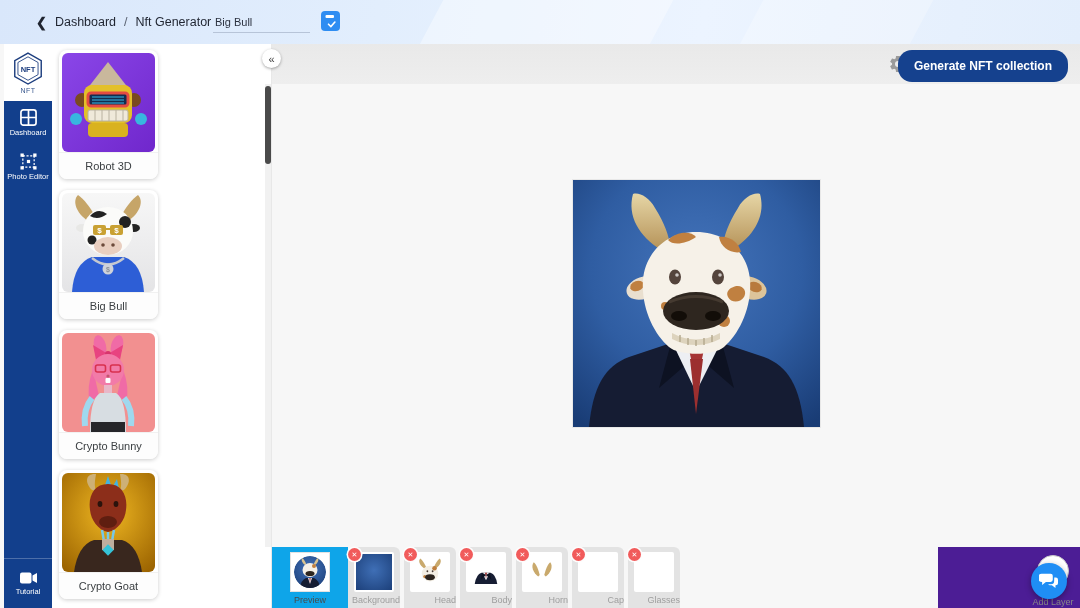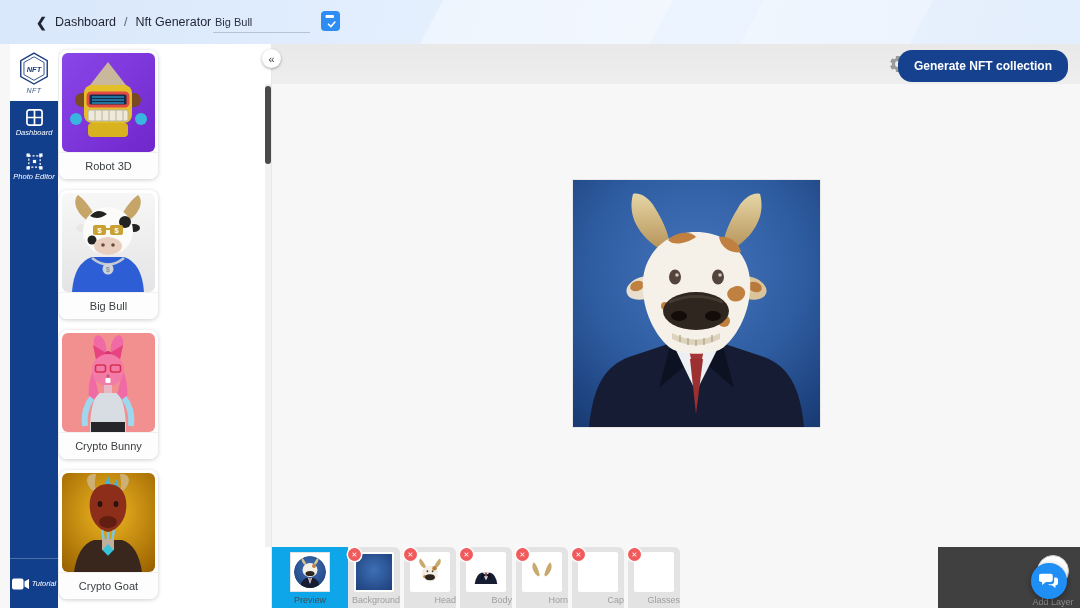--- a/index.html
+++ b/index.html
@@ -16,27 +16,27 @@
   .breadcrumb-wrap { position:absolute; left:36px; top:0; height:44px; display:flex; align-items:center; gap:8px; }
   .back-chevron { font-size:13px; color:#1f2430; font-weight:bold; cursor:pointer; }
   .crumb { font-size:12.5px; color:#1f2430; }
   .crumb-sep { font-size:12.5px; color:#5a6272; }
   .name-input { position:absolute; left:213px; top:11px; width:97px; height:22px; border:none; outline:none;
     background:transparent; border-bottom:1px solid #b7c4d8; font-size:11px; color:#2c3240; padding:0 2px;
     font-family:"Liberation Sans", sans-serif; }
   .save-btn { position:absolute; left:321px; top:11px; width:19px; height:20px; border:none; background:transparent; cursor:pointer; padding:0; }
 
   
-  .sidebar { position:absolute; left:10px; top:44px; width:48px; height:564px; background:#123f8c; z-index:20;font-style:italic; }
+  .sidebar { position:absolute; left:4px; top:44px; width:48px; height:564px; background:#123f8c; z-index:20; }
   .logo-block { width:48px; height:57px; background:#fff; display:flex; flex-direction:column; align-items:center; justify-content:center; gap:1px; }
   .logo-label { font-size:7px; color:#39588e; letter-spacing:.5px; }
   .side-item { width:48px; height:44px; display:flex; flex-direction:column; align-items:center; justify-content:center; gap:3px; cursor:pointer; }
   .side-item .lbl { font-size:7.5px; color:#fff; text-align:center; line-height:1; }
   .side-bottom { position:absolute; bottom:0; left:0; width:48px; height:50px; border-top:1px solid rgba(255,255,255,.25);
-    display:flex; flex-direction:row; align-items:center; justify-content:center; gap:3px; cursor:pointer; }
+    display:flex; flex-direction:column; align-items:center; justify-content:center; gap:3px; cursor:pointer; }
 
   
   .panel { position:absolute; left:48px; top:44px; width:224px; height:564px; background:#fff; overflow:hidden;
     padding:6px 10px 4px 11px; z-index:10; border-right:1px solid #e8e8e8; }
   .cards { display:flex; flex-wrap:wrap; column-gap:5px; }
   .card { width:99px; margin-bottom:11px; background:#fff; border-radius:8px;
     box-shadow:0 1px 4px rgba(0,0,0,.2); cursor:pointer; overflow:hidden; }
   .card-art { margin:3px 3px 0 3px; height:99px; border-radius:6px; overflow:hidden; }
   .card-art svg { display:block; width:93px; height:99px; }
   .card-label { height:27px; display:flex; align-items:center; justify-content:center;
@@ -67,21 +67,21 @@
   .preview-label { position:absolute; bottom:3px; width:100%; text-align:center; font-size:9px; color:#4a4a4a; }
 
   .layer-slot { position:absolute; top:0; width:52px; height:61px; background:#e3e3e3; border-radius:6px 6px 0 0; cursor:pointer; }
   .layer-tile { position:absolute; left:6px; top:5px; width:40px; height:40px; background:#fff; border-radius:2px;
     display:flex; align-items:center; justify-content:center; overflow:hidden; }
   .layer-label { position:absolute; bottom:3px; width:100%; text-align:right; font-size:9px; color:#9e9e9e; }
   .close-badge { position:absolute; left:0; top:1px; width:13px; height:13px; border-radius:50%;
     background:#f15b5b; color:#fff; font-size:7px; line-height:13px; text-align:center; cursor:pointer;
     box-shadow:0 0 0 1.5px #fdfdfd; z-index:3; }
 
-  .addlayer-zone { position:absolute; left:666px; top:0; width:142px; height:61px; background:#404040; }
+  .addlayer-zone { position:absolute; left:666px; top:0; width:142px; height:61px; background:#4c1d95; }
   .addlayer-circle { position:absolute; left:99px; top:8px; width:32px; height:32px; border-radius:50%;
     border:1.5px solid #c9c9c9; background:#fff; cursor:pointer; text-align:center; font-size:14px; color:#2c2c2c; line-height:28px; }
   .addlayer-label { position:absolute; left:72px; top:50px; width:86px; text-align:center; font-size:9px; color:#8a8a8a; }
   .chat-fab { position:absolute; left:93px; top:16px; width:36px; height:36px; border-radius:50%; border:none;
     background:#1f8ef5; box-shadow:0 2px 6px rgba(0,0,0,.35); cursor:pointer; z-index:5;
     display:flex; align-items:center; justify-content:center; padding:0; }
 </style>
 </head>
 <body>
 

